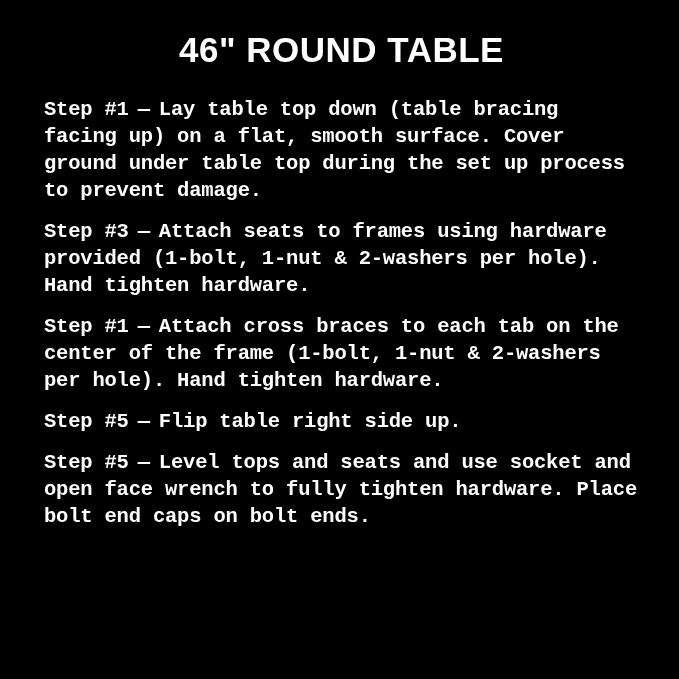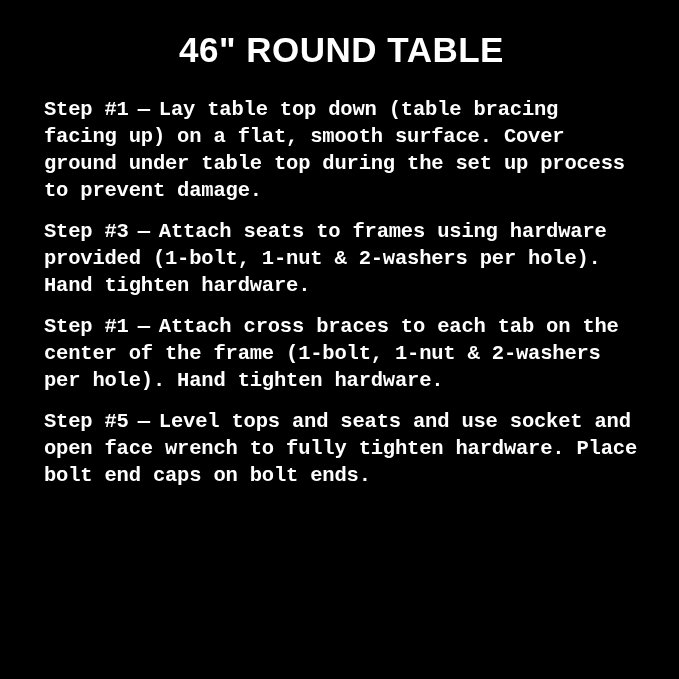--- a/index.html
+++ b/index.html
@@ -61,18 +61,19 @@
 
   <div class="steps">
 
     <p class="step"><span>Step #1</span><span class="sep">—</span><span>Lay table top down (table bracing facing up) on a flat, smooth surface. Cover ground under table top during the set up process to prevent damage.</span></p>
 
 
     <p class="step"><span>Step #3</span><span class="sep">—</span><span>Attach seats to frames using hardware provided (1-bolt, 1-nut &amp; 2-washers per hole). Hand tighten hardware.</span></p>
 
     <p class="step"><span>Step #1</span><span class="sep">—</span><span>Attach cross braces to each tab on the center of the frame (1-bolt, 1-nut &amp; 2-washers per hole). Hand tighten hardware.</span></p>
 
+    <p class="step"><span>Step #5</span><span class="sep">—</span><span>Flip table right side up.</span></p>
 
     <p class="step"><span>Step #5</span><span class="sep">—</span><span>Level tops and seats and use socket and open face wrench to fully tighten hardware. Place bolt end caps on bolt ends.</span></p>
 
   </div>
 
 </div>
 
 </body></html>

